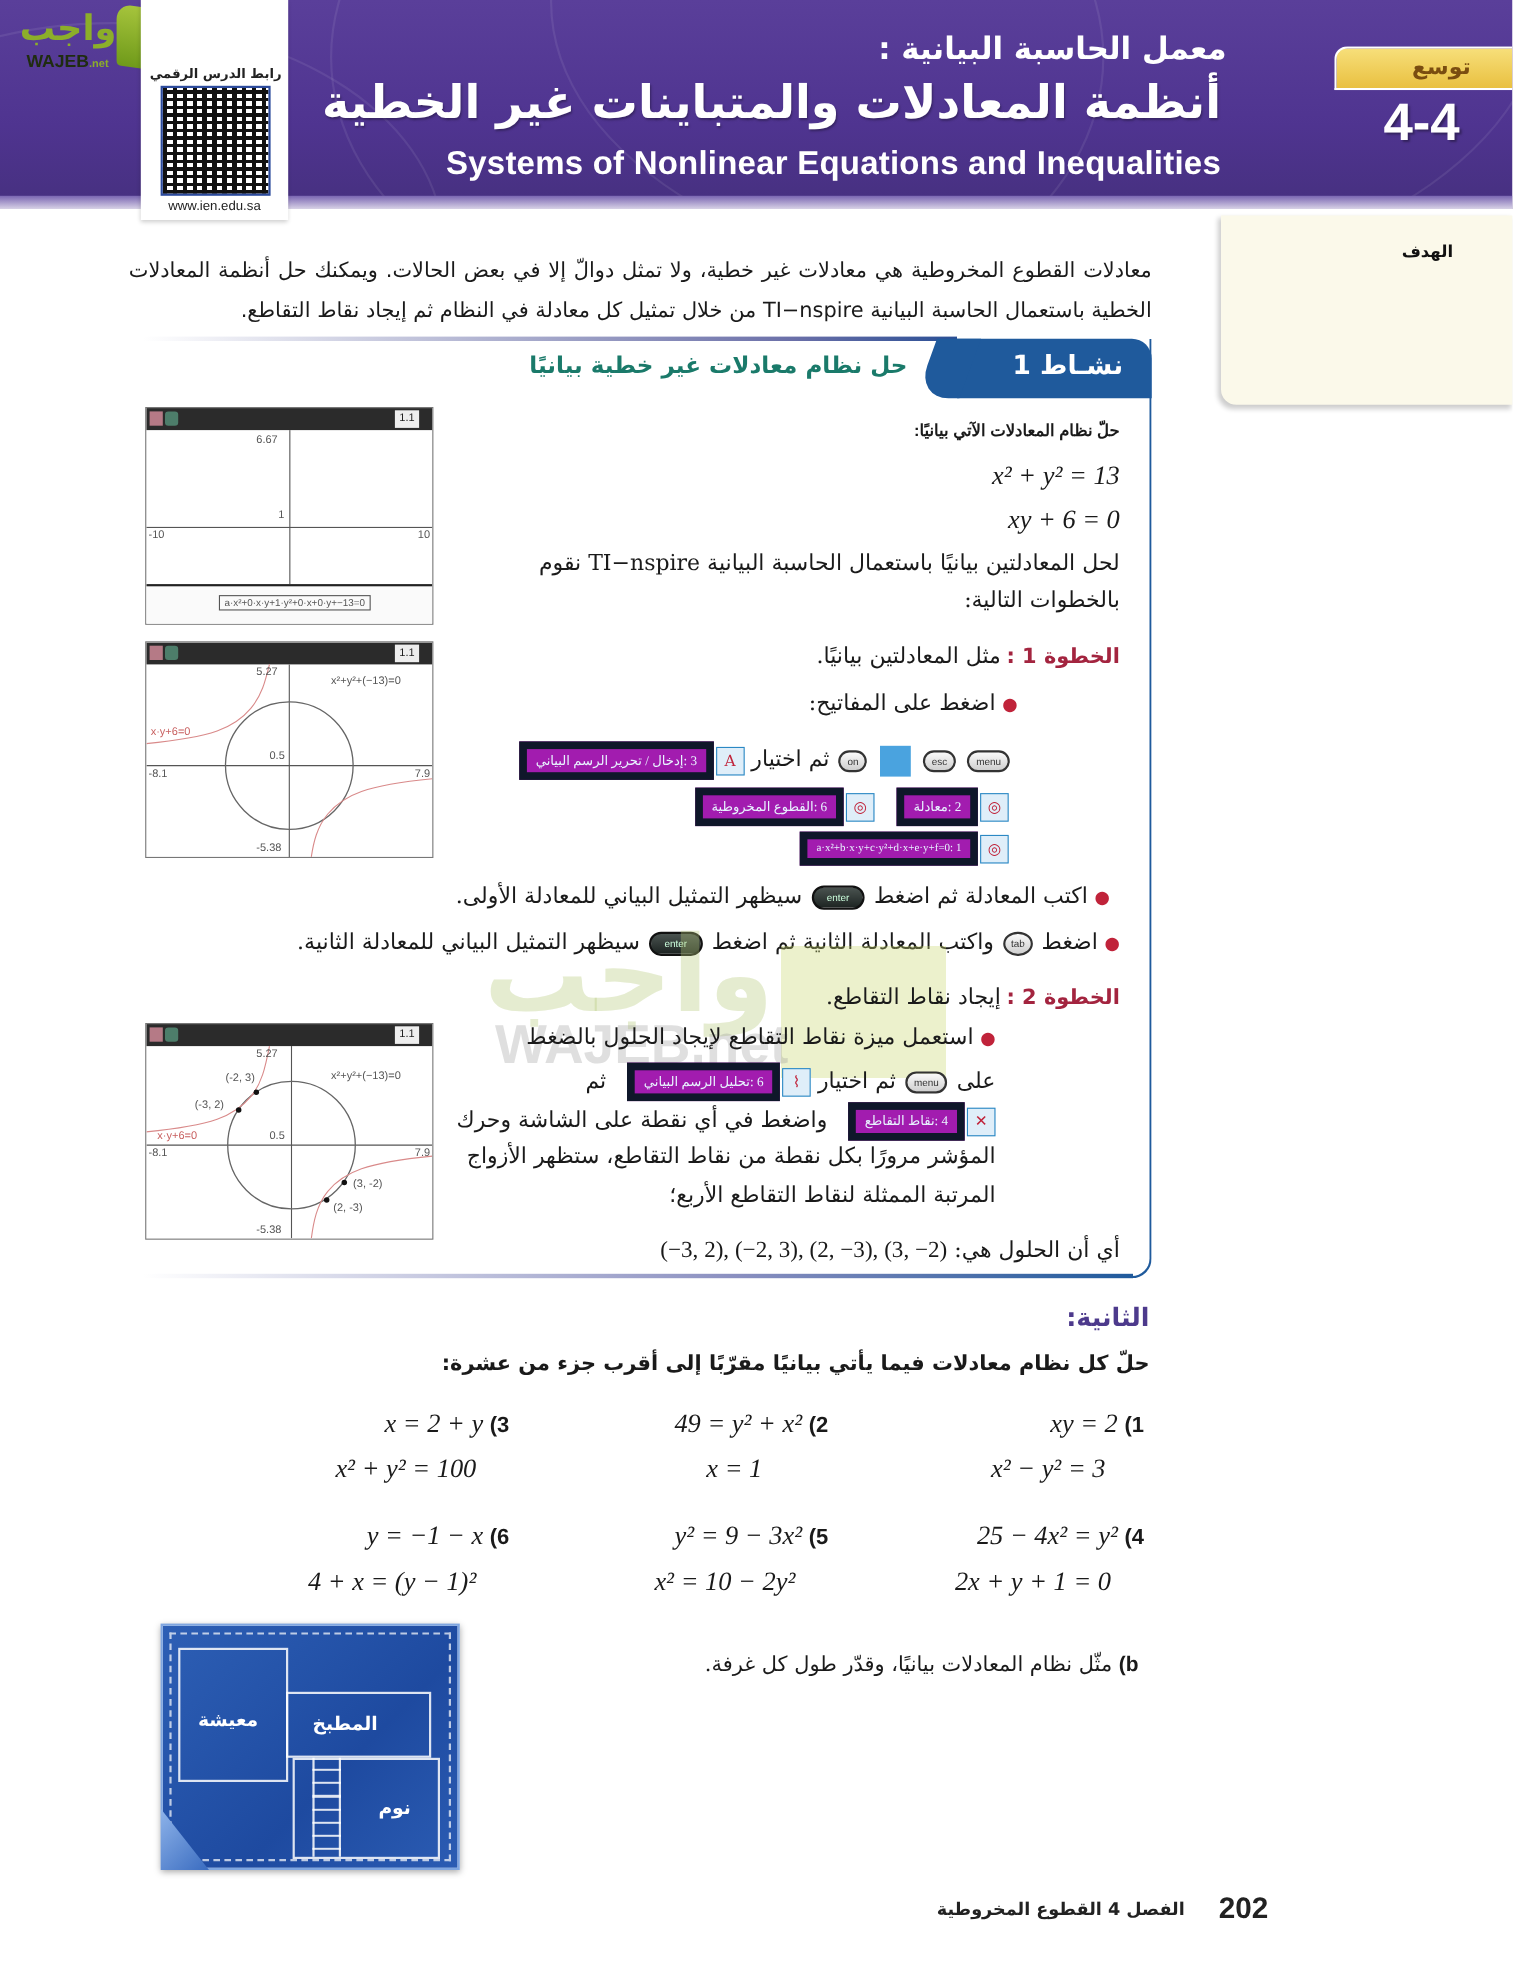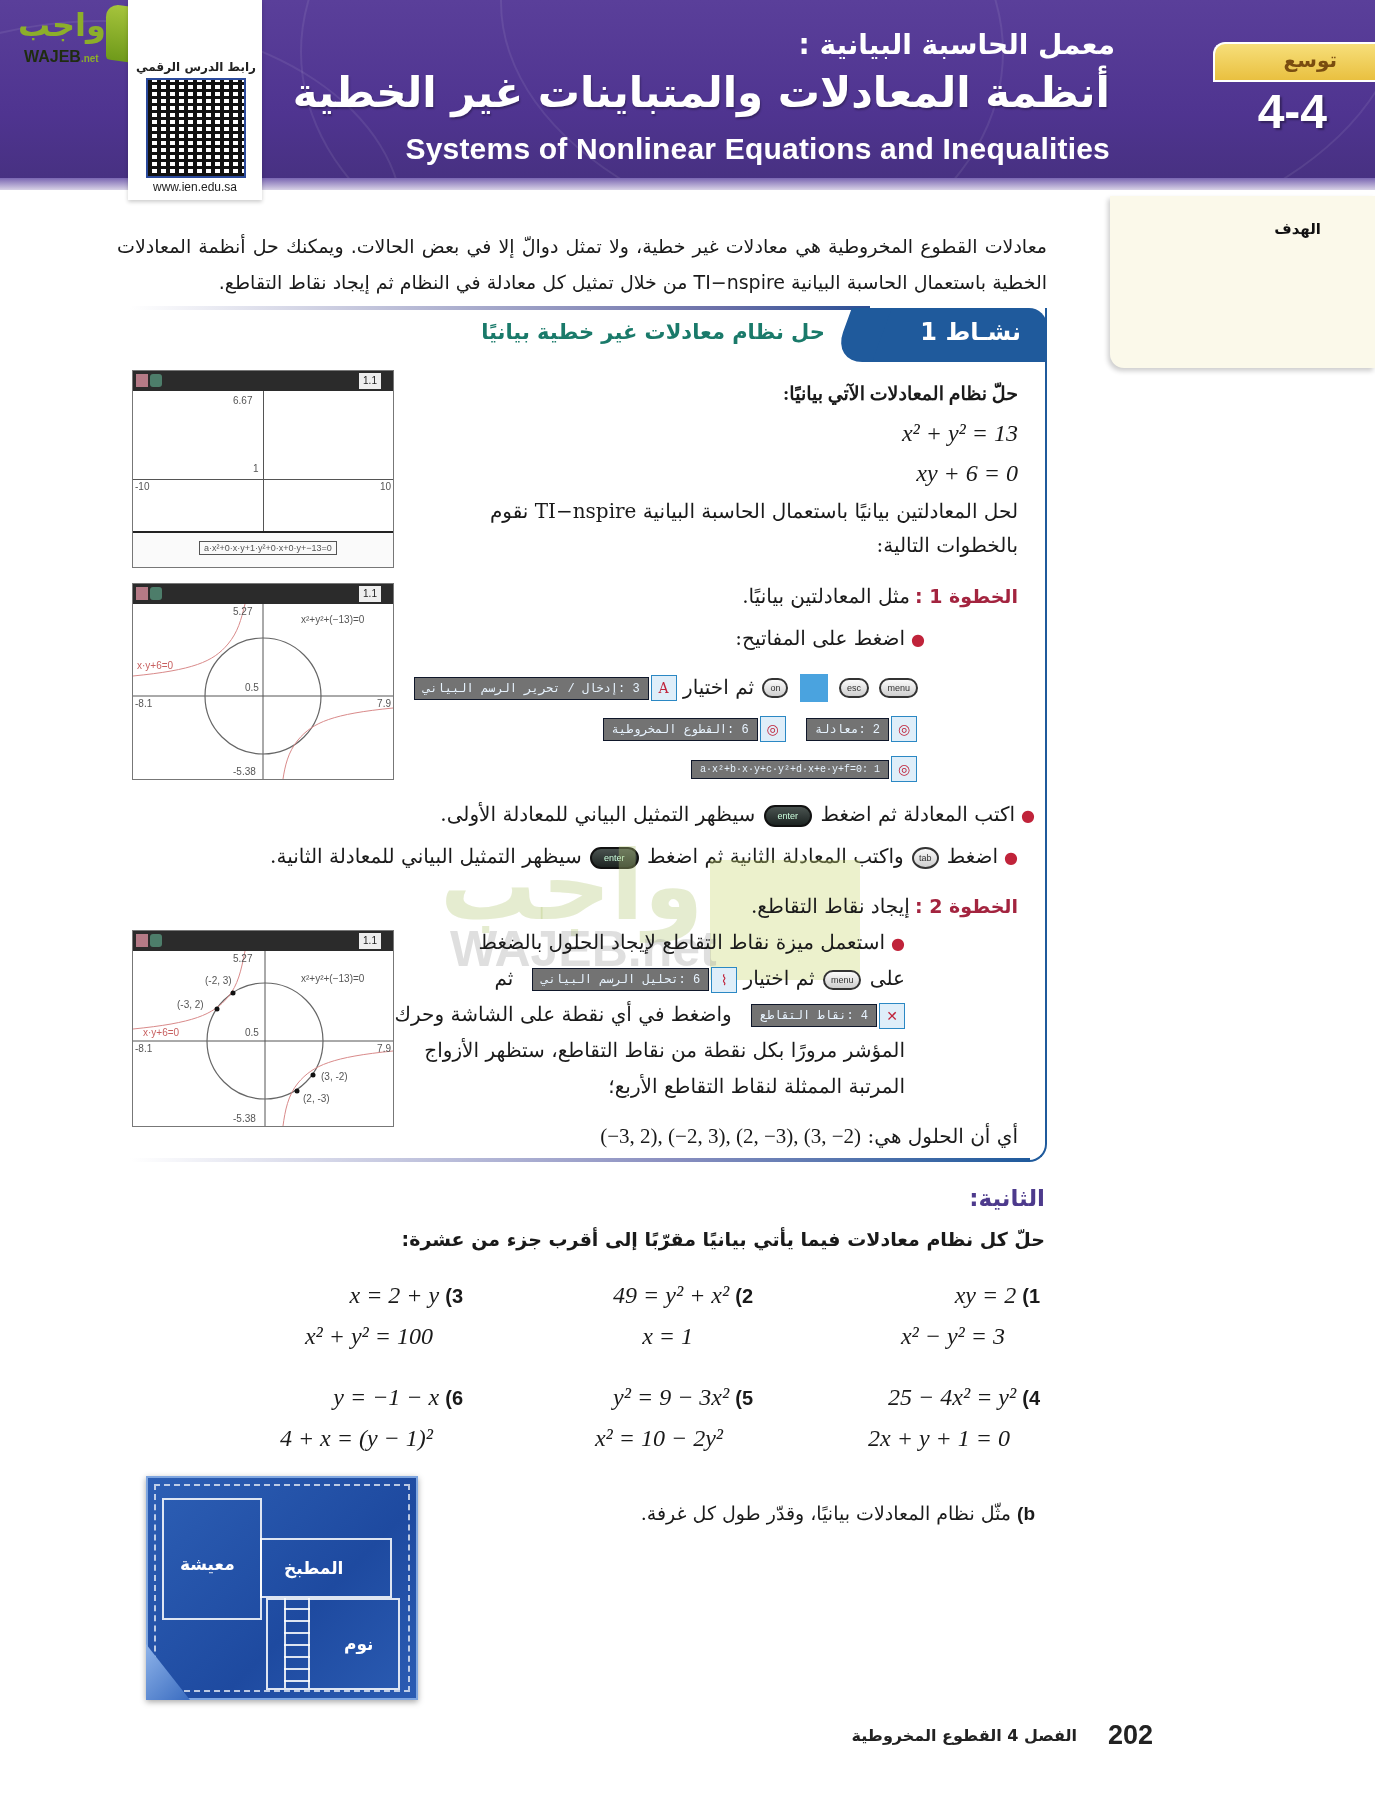--- a/index.html
+++ b/index.html
@@ -83,22 +83,22 @@
   .calc .bar .ic1 { position:absolute; left:3px; top:3px; width:12px; height:13px; background:#b57a86; }
   .calc .bar .ic2 { position:absolute; left:17px; top:3px; width:12px; height:13px; background:#4d7d6a; border-radius:3px; }
   .calc .bar .pg { position:absolute; right:12px; top:2px; width:22px; height:16px; background:#eee;
     font-size:10px; text-align:center; line-height:16px; font-family:"Liberation Sans", sans-serif; }
   .calc .lbl { position:absolute; font-size:10px; color:#555; font-family:"Liberation Sans", sans-serif; }
   
   .key { display:inline-block; vertical-align:middle; border:2px solid #333; border-radius:14px;
     background:linear-gradient(180deg,#fafafa,#cfcfcf); font-size:9px; padding:3px 6px;
     font-family:"Liberation Sans", sans-serif; color:#333; margin:0 2px; }
   .key.dark { background:linear-gradient(180deg,#4a5350,#1d2422); color:#cfd; border-color:#111; padding:4px 12px; }
-  .menu-chip { display:inline-block; vertical-align:middle; background:#737373; color:#e8f4ff;
-    font-family:Liberation Mono, monospace; font-size:12px; padding:3px 8px; border:1px solid #0f172a; }
+  .menu-chip { display:inline-block; vertical-align:middle; background:#a21caf; color:#e8f4ff;
+    font-family:Liberation Serif, serif; font-size:12px; padding:3px 8px; border:7px solid #0f172a; }
   .menu-ic { display:inline-block; vertical-align:middle; width:24px; height:24px; border:1px solid #2b88c4;
     background:#dfeef9; margin-left:2px; position:relative; font-size:14px; text-align:center; line-height:24px; color:#c0233a; }
   .graph-ic { display:inline-block; vertical-align:middle; width:28px; height:28px; background:#4aa3df; position:relative; margin:0 3px; }
   
   .wm { left:440px; top:830px; font-family:"DejaVu Sans", sans-serif; font-weight:bold; color:rgba(180,200,120,0.35); font-size:96px; direction:rtl; }
   .wm-en { left:450px; top:920px; font-family:"Liberation Sans", sans-serif; font-weight:bold; color:rgba(150,150,150,0.3); font-size:50px; }
   .wm-book { left:710px; top:860px; width:150px; height:120px; background:rgba(200,215,110,0.35); }
   
   .ex-title { right:330px; top:1185px; color:#4d3a8c; font-family:"DejaVu Sans", sans-serif; font-weight:bold; font-size:23px; direction:rtl; }
   .ex-instr { right:330px; top:1228px; font-family:"DejaVu Sans", sans-serif; font-weight:bold; font-size:19px; direction:rtl; }
@@ -160,21 +160,21 @@
 <div class="abs intro">معادلات القطوع المخروطية هي معادلات غير خطية، ولا تمثل دوالّ إلا في بعض الحالات. ويمكنك حل أنظمة المعادلات الخطية باستعمال الحاسبة البيانية TI−nspire من خلال تمثيل كل معادلة في النظام ثم إيجاد نقاط التقاطع.</div>
 
 <div class="abs activity-topline"></div>
 <div class="abs activity"></div>
 <div class="abs activity-bottomline"></div>
 <div class="abs act-tab">
     <span>نشـاط 1</span>
   </div>
 <div class="abs act-title">حل نظام معادلات غير خطية بيانيًا</div>
 
-<div class="abs rtl txt" style="right:357px;top:382px;font-weight:bold;font-family:Liberation Serif, serif;font-size:19px;">حلّ نظام المعادلات الآتي بيانيًا:</div>
+<div class="abs rtl txt" style="right:357px;top:382px;font-weight:bold;font-family:Liberation Sans, sans-serif;font-size:15px;">حلّ نظام المعادلات الآتي بيانيًا:</div>
 <div class="abs math" style="right:357px;top:420px;">x² + y² = 13</div>
 <div class="abs math" style="right:357px;top:460px;">xy + 6 = 0</div>
 <div class="abs rtl txt" style="right:357px;top:494px;width:600px;line-height:34px;">لحل المعادلتين بيانيًا باستعمال الحاسبة البيانية TI−nspire نقوم بالخطوات التالية:</div>
 
 <div class="abs calc" style="left:132px;top:370px;width:260px;height:196px;">
   <div class="bar">
       <div class="ic1"></div>
       <div class="ic2"></div>
       <div class="pg">1.1</div>
     </div>
@@ -205,21 +205,21 @@
   <span class="menu-ic">A</span><span class="menu-chip">3 :إدخال / تحرير الرسم البياني</span>
 </div>
 <div class="abs rtl" style="right:458px;top:716px;">
   <span class="menu-ic">◎</span><span class="menu-chip">2 :معادلة</span>
   &nbsp;&nbsp;
   <span class="menu-ic">◎</span><span class="menu-chip">6 :القطوع المخروطية</span>
 </div>
 <div class="abs rtl" style="right:458px;top:756px;">
   <span class="menu-ic">◎</span><span class="menu-chip" style="font-size:10px;">1 :a·x²+b·x·y+c·y²+d·x+e·y+f=0</span>
 </div>
-<div class="abs rtl txt" style="right:340px;top:802px;">
+<div class="abs rtl txt" style="right:366px;top:802px;">
   <span class="bullet">●</span><span>اكتب المعادلة ثم اضغط</span>
   <span class="key dark">enter</span>
   <span>سيظهر التمثيل البياني للمعادلة الأولى.</span>
 </div>
 <div class="abs rtl txt" style="right:357px;top:844px;">
   <span class="bullet">●</span><span>اضغط</span>
   <span class="key" style="border-radius:50%;padding:4px 5px;">tab</span>
   <span>واكتب المعادلة الثانية ثم اضغط</span>
   <span class="key dark">enter</span>
   <span>سيظهر التمثيل البياني للمعادلة الثانية.</span>

